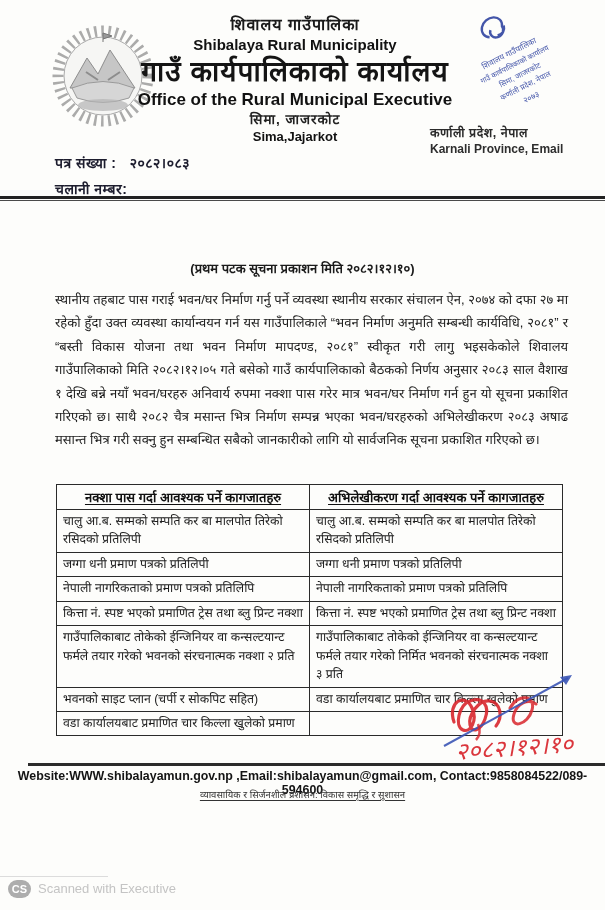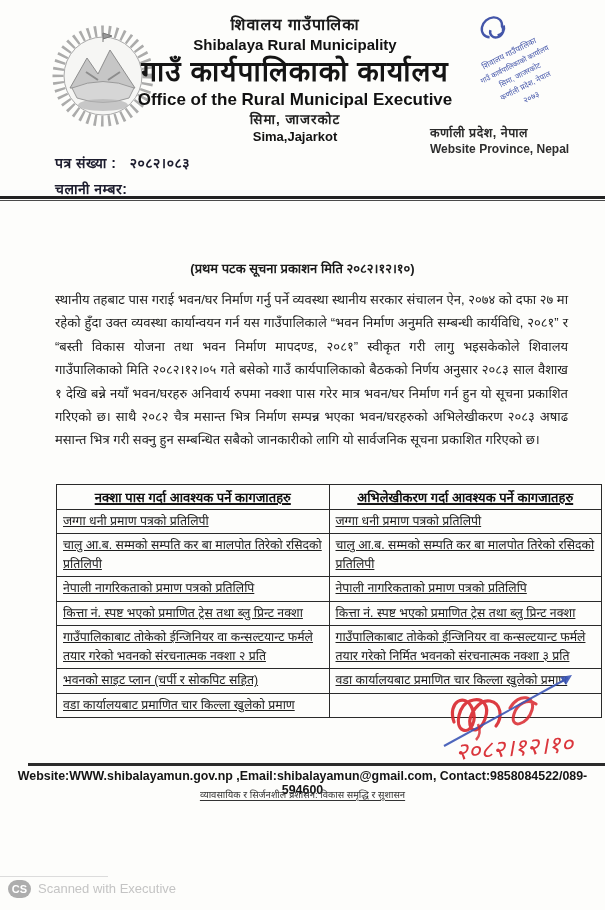--- a/index.html
+++ b/index.html
@@ -28,21 +28,21 @@
   .ref2{top:179px;}
   .rule-top{position:absolute;left:0;top:196px;width:605px;height:5px;border-top:3px solid #222;border-bottom:1px solid #4a4a4a;box-sizing:border-box;}
   
   .notice-title{position:absolute;left:28px;top:206px;width:549px;text-align:center;
     font-size:13.5px;font-weight:bold;color:#101010;line-height:26px;}
   .notice-title .u{text-decoration:underline;text-underline-offset:3px;}
   .pub-date{position:absolute;left:0;top:259px;width:605px;text-align:center;font-size:13px;color:#1b1b1b;font-weight:bold;}
   .body-text{position:absolute;left:55px;top:288px;width:513px;
     font-size:13px;line-height:23.4px;text-align:justify;color:#1c1c1c;}
   
-  .doc-table{position:absolute;left:56px;top:484px;width:546px;border-collapse:collapse;text-decoration:underline;}
+  .doc-table{position:absolute;left:56px;top:484px;width:507px;border-collapse:collapse;}
   .doc-table th,.doc-table td{border:1.4px solid #2a2a2a;}
   .doc-table th{font-size:13px;font-weight:bold;text-align:center;padding:3px 4px;color:#101010;}
   .doc-table th span{text-decoration:underline;text-underline-offset:2px;}
   .doc-table td{font-size:12.3px;padding:2px 6px 3px 6px;vertical-align:top;line-height:1.5;color:#1b1b1b;width:50%;}
   
   .signature{position:absolute;left:418px;top:666px;width:178px;height:102px;}
   
   .rule-bottom{position:absolute;left:28px;top:763px;width:577px;height:3px;background:#2b2b2b;}
   .contact{position:absolute;left:0;top:769px;width:605px;text-align:center;
     font-size:12.4px;font-weight:bold;color:#141414;}
@@ -84,21 +84,21 @@
       <text x="56" y="42" font-size="8" text-anchor="middle">शिवालय गाउँपालिका</text>
       <text x="56" y="54" font-size="7.2" text-anchor="middle">गाउँ कार्यपालिकाको कार्यालय</text>
       <text x="56" y="66" font-size="7.5" text-anchor="middle">सिमा, जाजरकोट</text>
       <text x="56" y="78" font-size="7.5" text-anchor="middle">कर्णाली प्रदेश, नेपाल</text>
       <text x="56" y="91" font-size="8" text-anchor="middle">२०७३</text>
     </g>
   </svg>
 
   <div class="province">
     <div class="prov-np">कर्णाली प्रदेश, नेपाल</div>
-    <div class="prov-en">Website Province, Nepal</div>
+    <div class="prov-en">Karnali Province, Email</div>
   </div>
 
   <div class="ref-line ref1">
     <span>पत्र संख्या :</span>&nbsp;&nbsp;
     <span>२०८२।०८३</span>
   </div>
   <div class="ref-line ref2">
     <span>चलानी नम्बर:</span>
   </div>
 
@@ -114,26 +114,26 @@
 
   <table class="doc-table">
     <thead>
       <tr>
         <th><span>नक्शा पास गर्दा आवश्यक पर्ने कागजातहरु</span></th>
         <th><span>अभिलेखीकरण गर्दा आवश्यक पर्ने कागजातहरु</span></th>
       </tr>
     </thead>
     <tbody>
       <tr>
+        <td>चालु आ.ब. सम्मको सम्पति कर बा मालपोत तिरेको रसिदको प्रतिलिपी</td>
+        <td>चालु आ.ब. सम्मको सम्पति कर बा मालपोत तिरेको रसिदको प्रतिलिपी</td>
+      </tr>
+      <tr>
         <td>जग्गा धनी प्रमाण पत्रको प्रतिलिपी</td>
         <td>जग्गा धनी प्रमाण पत्रको प्रतिलिपी</td>
-      </tr>
-      <tr>
-        <td>चालु आ.ब. सम्मको सम्पति कर बा मालपोत तिरेको रसिदको प्रतिलिपी</td>
-        <td>चालु आ.ब. सम्मको सम्पति कर बा मालपोत तिरेको रसिदको प्रतिलिपी</td>
       </tr>
       <tr>
         <td>नेपाली नागरिकताको प्रमाण पत्रको प्रतिलिपि</td>
         <td>नेपाली नागरिकताको प्रमाण पत्रको प्रतिलिपि</td>
       </tr>
       <tr>
         <td>कित्ता नं. स्पष्ट भएको प्रमाणित ट्रेस तथा ब्लु प्रिन्ट नक्शा</td>
         <td>कित्ता नं. स्पष्ट भएको प्रमाणित ट्रेस तथा ब्लु प्रिन्ट नक्शा</td>
       </tr>
       <tr>

